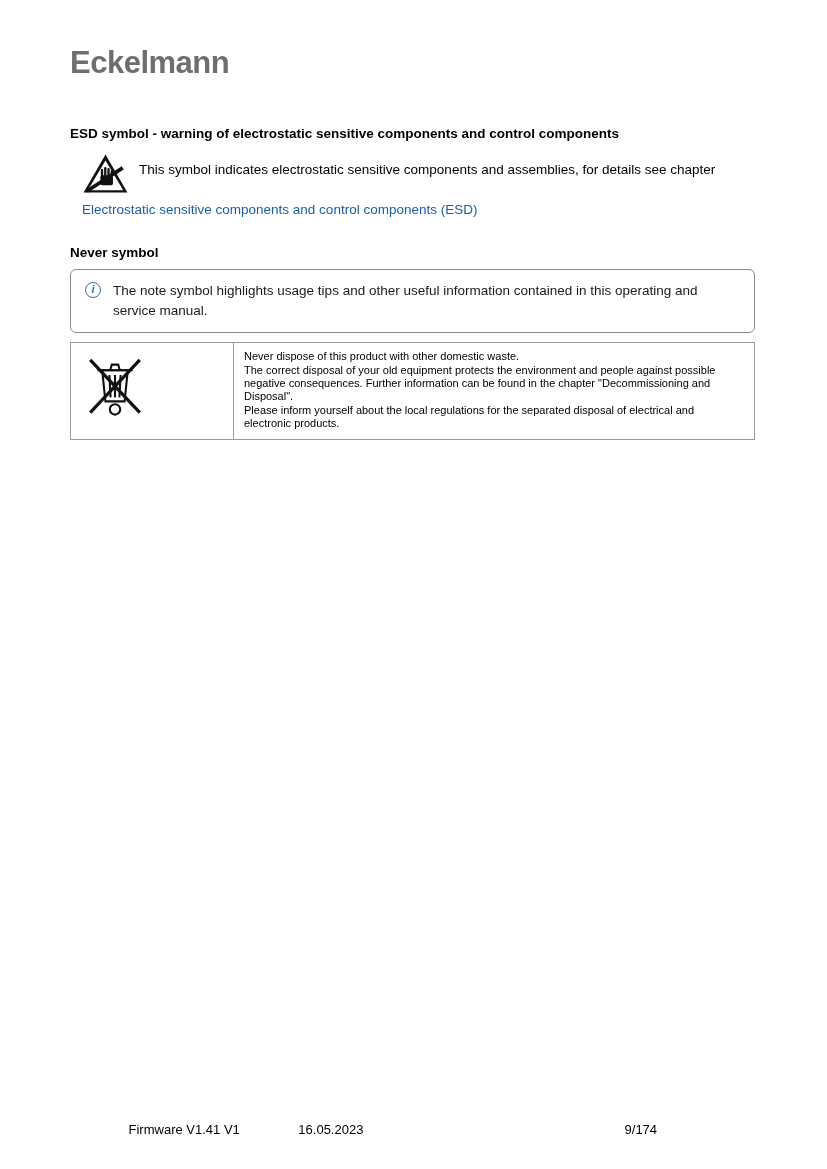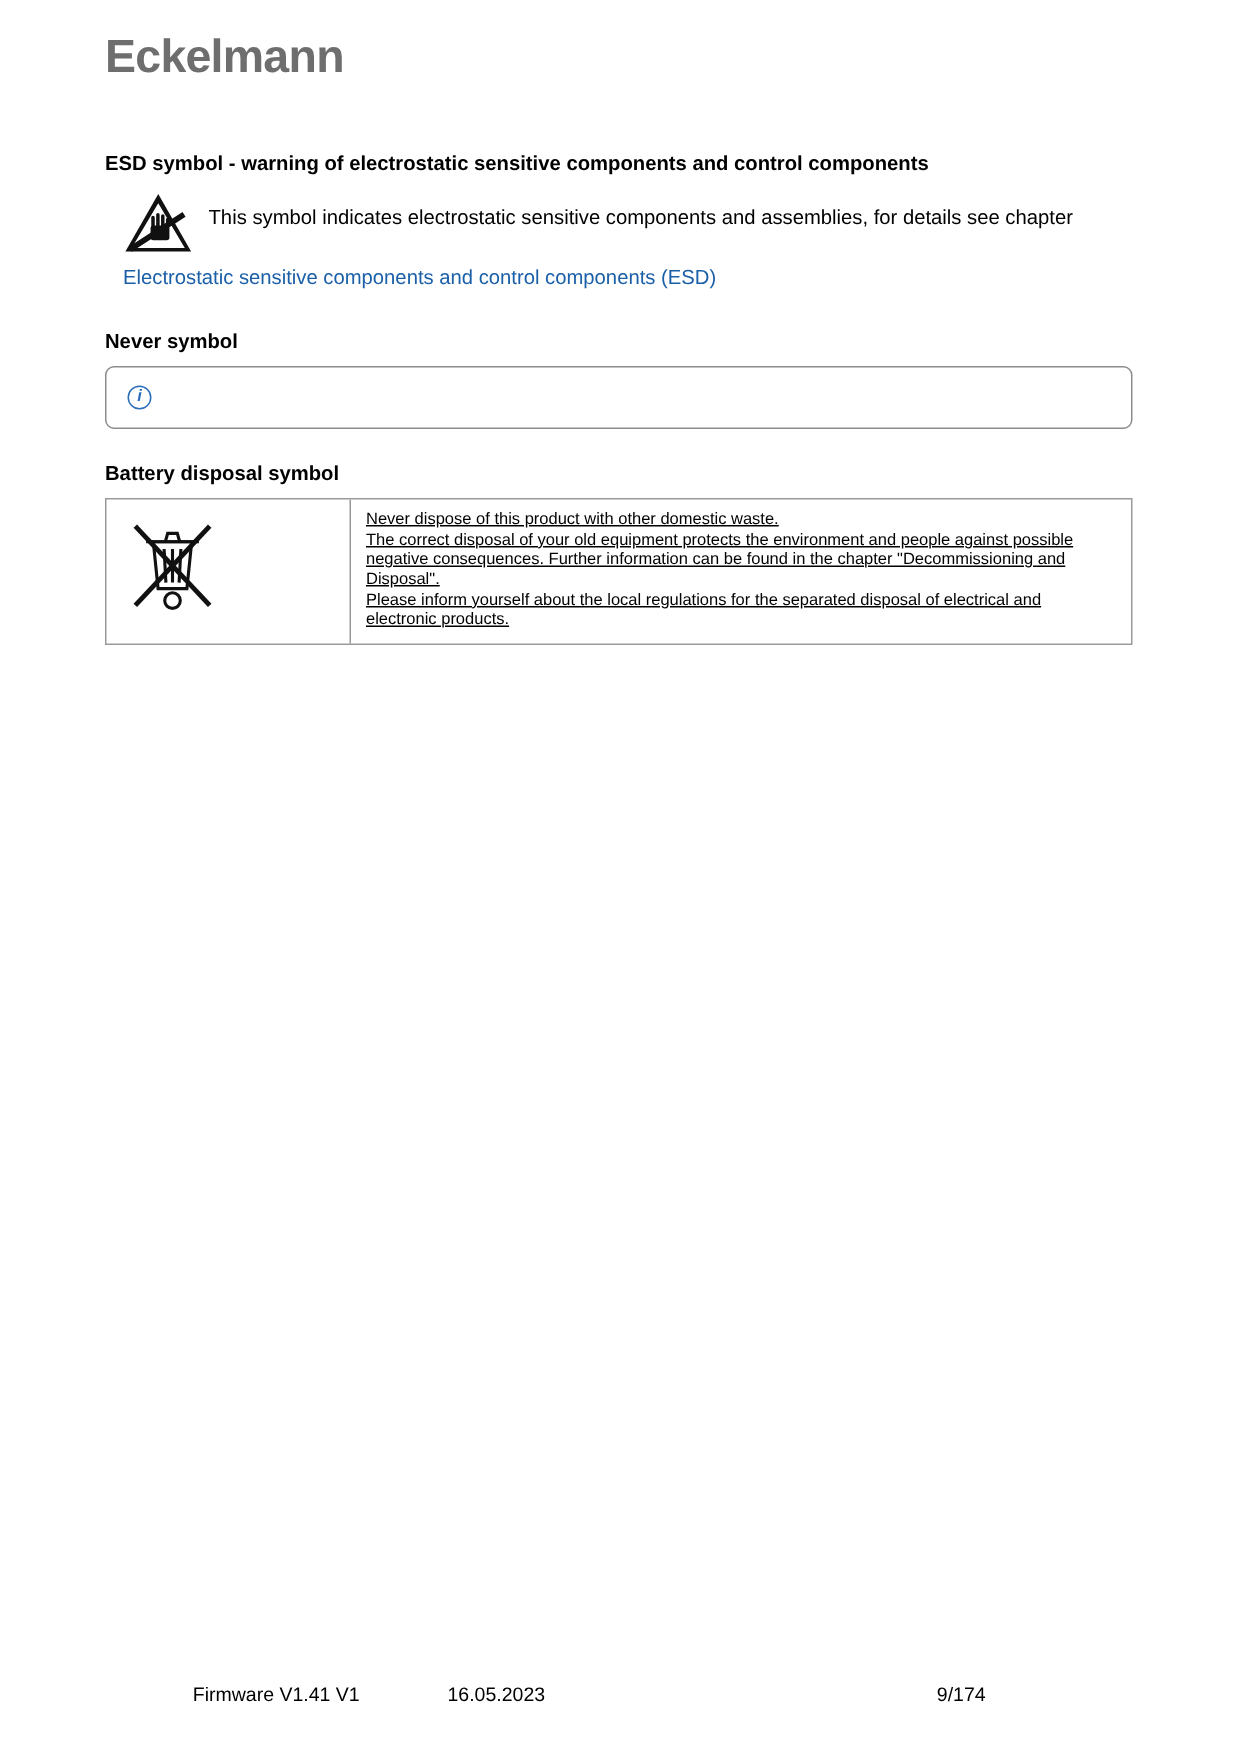--- a/index.html
+++ b/index.html
@@ -16,21 +16,21 @@
     background: #ffffff;
     overflow: hidden;
   }
   .content {
     position: absolute;
     left: 70px;
     right: 72px;
     top: 0;
   }
   .logo {
-    margin-top: 20px;
+    margin-top: 45px;
     font-size: 31px;
     font-weight: bold;
     color: #6e6e6e;
     letter-spacing: -0.5px;
   }
   .section-heading {
     font-size: 13.5px;
     font-weight: bold;
     color: #000;
   }
@@ -80,22 +80,21 @@
     font-size: 13.5px;
     line-height: 1.45;
     color: #1a1a1a;
     max-width: 600px;
   }
   .battery-heading { margin-top: 22px; }
   .battery-table {
     margin-top: 9px;
     border: 1px solid #9a9a9a;
     display: flex;
-    align-items: center;
-    text-decoration: underline;
+    align-items: flex-start;
   }
   .battery-cell-icon {
     flex: 0 0 162px;
     display: flex;
     align-items: center;
     padding: 12px 0 12px 16px;
   }
   .battery-cell-text {
     flex: 1 1 auto;
     border-left: 1px solid #9a9a9a;
@@ -143,23 +142,23 @@
           <rect x="2" y="52" width="92" height="8" fill="#111" transform="rotate(-33 50 56)"></rect>
         </svg>
       </span><span>This symbol indicates electrostatic sensitive components and assemblies, for details see chapter</span><br>
       <a class="link">Electrostatic sensitive components and control components (ESD)</a>
     </p>
 
     <div class="section-heading note-heading">Never symbol</div>
 
     <div class="note-box">
       <span class="info-icon">i</span>
+      <div class="note-text">The note symbol highlights usage tips and other useful information contained in this operating and service manual.</div>
     </div>
 
-    <div class="section-heading battery-heading">Battery disposal symbol</div>
 
     <div class="battery-table">
       <div class="battery-cell-icon">
         <span>
           <svg width="56" height="64" viewBox="0 0 70 80" fill="none" stroke="#111" stroke-width="2.6" aria-hidden="true">
             <path d="M19 19 L51 19 L47 58 L23 58 Z"></path>
             <line x1="13" y1="19" x2="57" y2="19"></line>
             <path d="M29 19 L31 12 L39 12 L41 19"></path>
             <line x1="28" y1="25" x2="29.5" y2="53"></line>
             <line x1="35" y1="25" x2="35" y2="53"></line>

